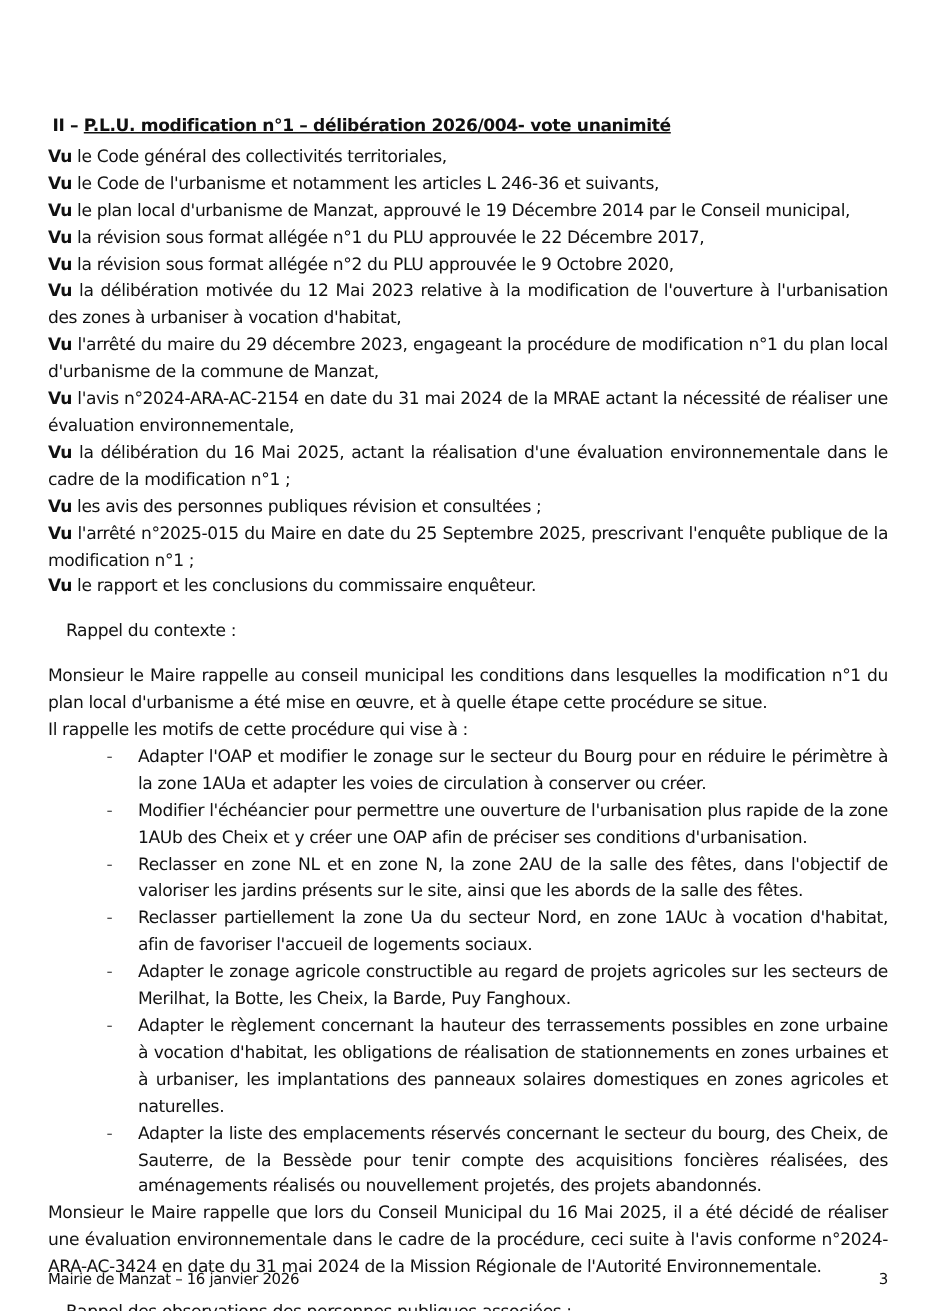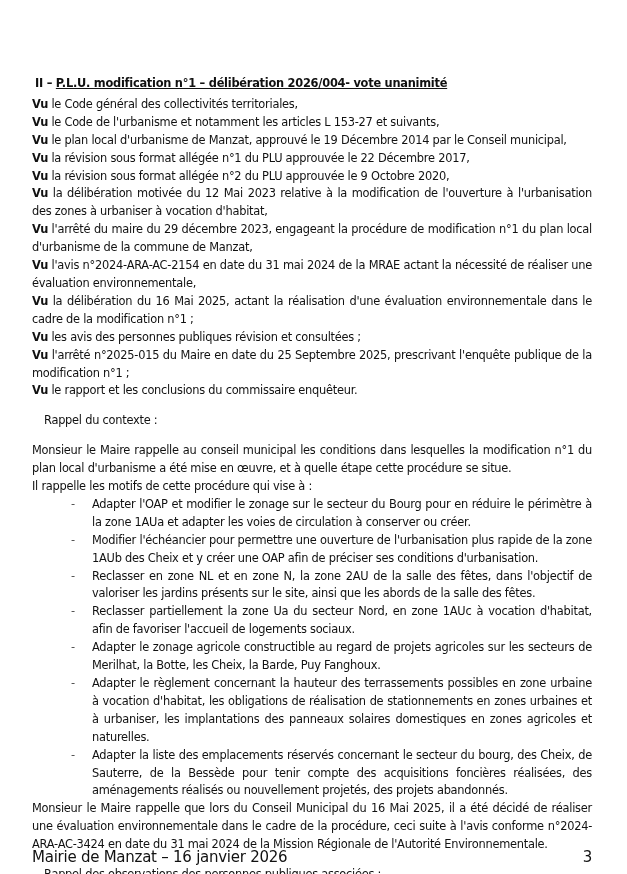--- a/index.html
+++ b/index.html
@@ -50,36 +50,36 @@
     position: absolute;
     left: -21px;
     top: 0;
     color: #555555;
   }
   .footer {
     position: absolute;
     left: 32px;
     top: 848px;
     width: 560px;
-    font-size: 15px;
+    font-size: 10px;
     letter-spacing: -0.25px;
     display: flex;
     justify-content: space-between;
   }
 </style>
 </head>
 <body>
 
 <div class="page">
 
   <p class="title"><span>II – </span><span class="u">P.L.U. modification n°1 – délibération 2026/004- vote unanimité</span></p>
 
   <div>
     <p class="vu"><b>Vu</b><span> le Code général des collectivités territoriales,</span></p>
-    <p class="vu"><b>Vu</b><span> le Code de l'urbanisme et notamment les articles L 153-27 et suivants,</span></p>
+    <p class="vu"><b>Vu</b><span> le Code de l'urbanisme et notamment les articles L 246-36 et suivants,</span></p>
     <p class="vu"><b>Vu</b><span> le plan local d'urbanisme de Manzat, approuvé le 19 Décembre 2014 par le Conseil municipal,</span></p>
     <p class="vu"><b>Vu</b><span> la révision sous format allégée n°1 du PLU approuvée le 22 Décembre 2017,</span></p>
     <p class="vu"><b>Vu</b><span> la révision sous format allégée n°2 du PLU approuvée le 9 Octobre 2020,</span></p>
     <p class="vu"><b>Vu</b><span> la délibération motivée du 12 Mai 2023 relative à la modification de l'ouverture à l'urbanisation des zones à urbaniser à vocation d'habitat,</span></p>
     <p class="vu"><b>Vu</b><span> l'arrêté du maire du 29 décembre 2023, engageant la procédure de modification n°1 du plan local d'urbanisme de la commune de Manzat,</span></p>
     <p class="vu"><b>Vu</b><span> l'avis n°2024-ARA-AC-2154 en date du 31 mai 2024 de la MRAE actant la nécessité de réaliser une évaluation environnementale,</span></p>
     <p class="vu"><b>Vu</b><span> la délibération du 16 Mai 2025, actant la réalisation d'une évaluation environnementale dans le cadre de la modification n°1 ;</span></p>
     <p class="vu"><b>Vu</b><span> les avis des personnes publiques révision et consultées ;</span></p>
     <p class="vu"><b>Vu</b><span> l'arrêté n°2025-015 du Maire en date du 25 Septembre 2025, prescrivant l'enquête publique de la modification n°1 ;</span></p>
     <p class="vu"><b>Vu</b><span> le rapport et les conclusions du commissaire enquêteur.</span></p>

